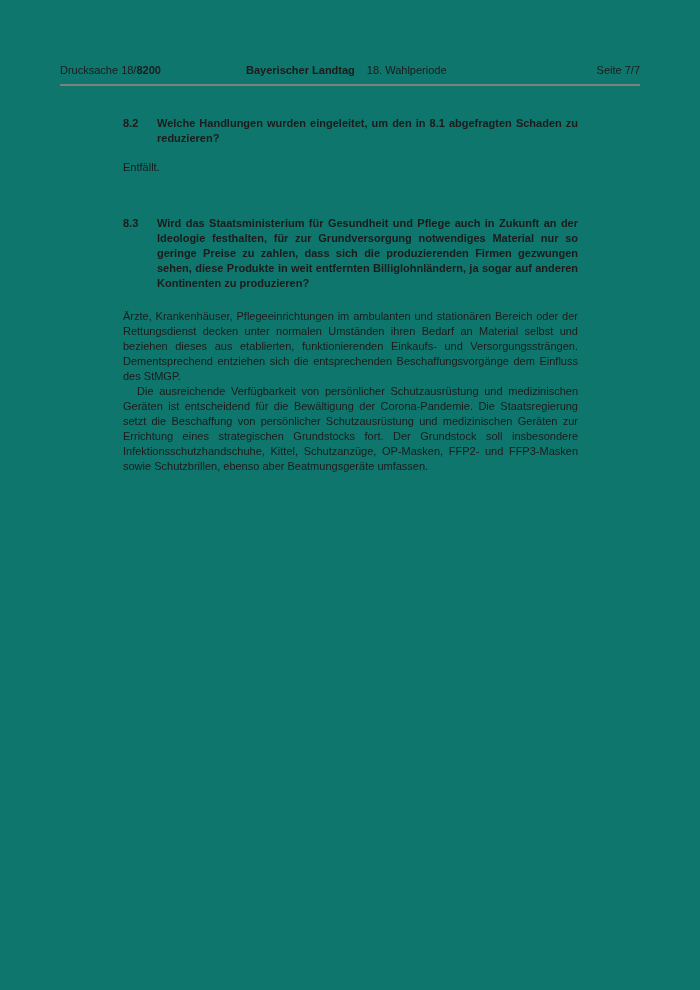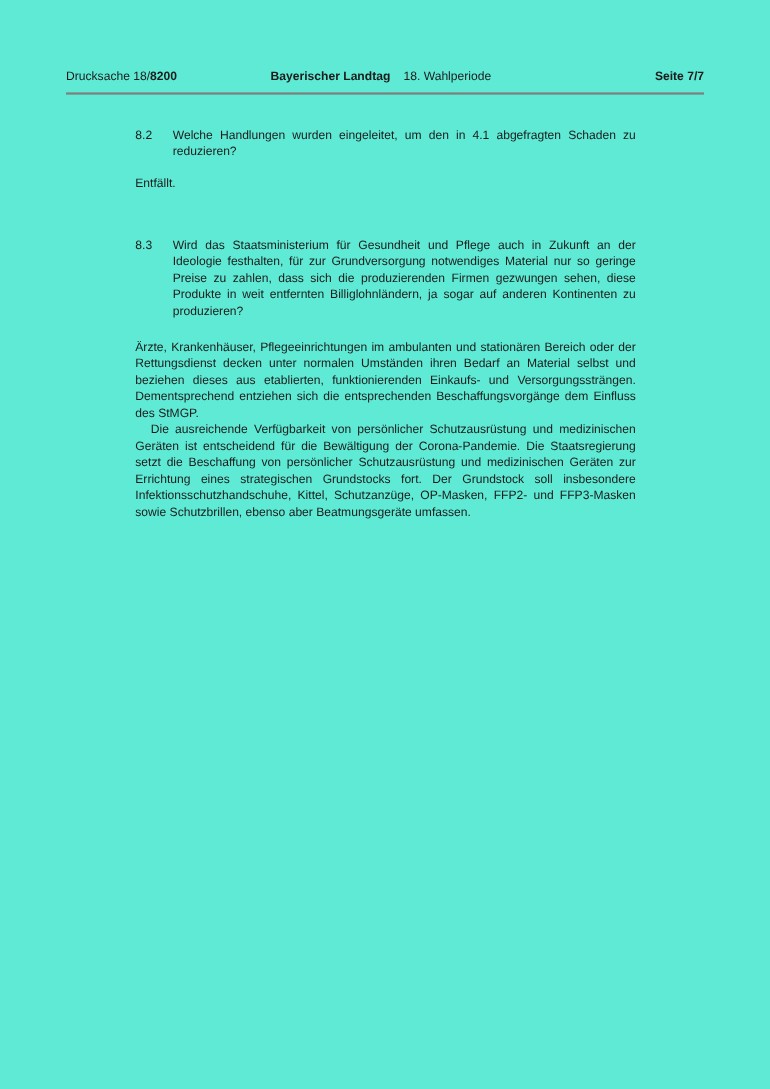--- a/index.html
+++ b/index.html
@@ -1,35 +1,35 @@
 <!DOCTYPE html>
 <html lang="de"><head>
 <meta charset="utf-8">
 <style>
   html, body { margin: 0; padding: 0; background: #ffffff; }
   .page {
     position: relative;
     width: 700px;
     height: 990px;
-    background: #5eead4;
+    background: #0f766e;
     font-family: "Liberation Sans", "DejaVu Sans", sans-serif;
     color: #1b1b1b;
     overflow: hidden;
   }
   .b { font-weight: bold; }
   
   .header { position: absolute; top: 63px; left: 0; width: 700px; height: 16px; font-size: 11px; line-height: 14px; }
   .h-left { position: absolute; left: 60px; top: 0; white-space: nowrap; }
   .h-center { position: absolute; left: 246px; top: 0; white-space: nowrap; }
   .h-center .period { margin-left: 12px; }
-  .h-right { position: absolute; right: 60px; top: 0; white-space: nowrap; font-weight: bold; }
+  .h-right { position: absolute; right: 60px; top: 0; white-space: nowrap; }
   .rule { position: absolute; top: 84px; left: 60px; width: 580px; height: 2px; background: #7f7f7f; }
   
   .content { position: absolute; top: 116px; left: 123px; width: 455px; font-size: 11px; line-height: 15px; }
-  .question { display: flex; font-weight: normal; }
+  .question { display: flex; font-weight: bold; }
   .qnum { flex: none; width: 34px; }
   .qtext { flex: 1; text-align: justify; }
   .answer { margin: 0; text-align: justify; }
   .answer-first { margin-top: 14px; }
   .q-second { margin-top: 41px; }
   .answer-p1 { margin-top: 18px; }
   .answer-p2 { margin-top: 0; text-indent: 14px; }
 </style>
 </head>
 <body>
@@ -42,21 +42,21 @@
     <div class="h-right">Seite 7/7</div>
   </div>
 
   <div class="rule"></div>
 
   <main class="content">
 
     <section>
       <div class="question">
         <span class="qnum">8.2</span>
-        <span class="qtext">Welche Handlungen wurden eingeleitet, um den in 4.1 abgefragten Schaden zu reduzieren?</span>
+        <span class="qtext">Welche Handlungen wurden eingeleitet, um den in 8.1 abgefragten Schaden zu reduzieren?</span>
       </div>
       <p class="answer answer-first">Entfällt.</p>
     </section>
 
     <section>
       <div class="question q-second">
         <span class="qnum">8.3</span>
         <span class="qtext">Wird das Staatsministerium für Gesundheit und Pflege auch in Zukunft an der Ideologie festhalten, für zur Grundversorgung notwendiges Material nur so geringe Preise zu zahlen, dass sich die produzierenden Firmen gezwungen sehen, diese Produkte in weit entfernten Billiglohnländern, ja sogar auf anderen Kontinenten zu produzieren?</span>
       </div>
       <p class="answer answer-p1">Ärzte, Krankenhäuser, Pflegeeinrichtungen im ambulanten und stationären Bereich oder der Rettungsdienst decken unter normalen Umständen ihren Bedarf an Material selbst und beziehen dieses aus etablierten, funktionierenden Einkaufs- und Versorgungssträngen. Dementsprechend entziehen sich die entsprechenden Beschaffungsvorgänge dem Einfluss des StMGP.</p>

